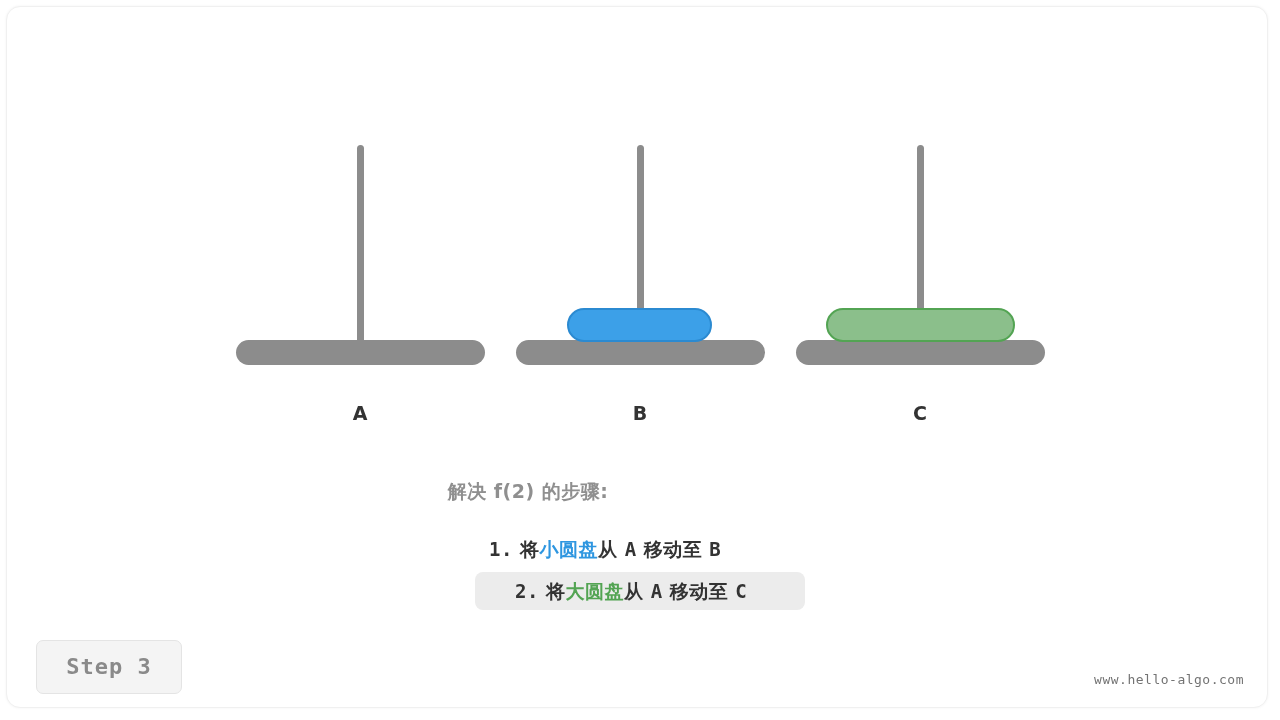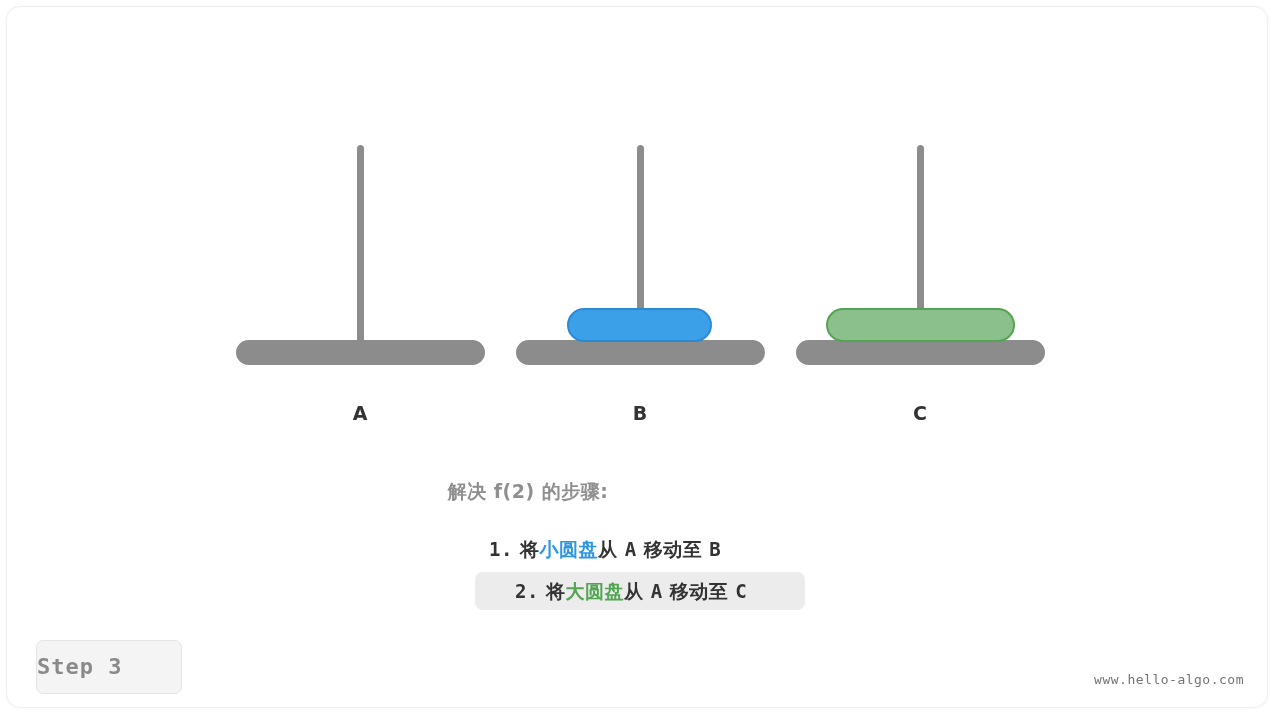--- a/index.html
+++ b/index.html
@@ -120,21 +120,21 @@
     width: 146px;
     height: 54px;
     background: #f4f4f4;
     border: 1px solid #e4e4e4;
     border-radius: 7px;
     box-sizing: border-box;
     font-family: "DejaVu Sans Mono", "Liberation Mono", monospace;
     font-size: 22px;
     font-weight: bold;
     color: #8a8a8a;
-    text-align: left;
+    text-align: center;
     line-height: 52px;
     letter-spacing: 1px;
   }
 
   
   .watermark {
     position: absolute;
     right: 36px;
     top: 672px;
     font-family: "DejaVu Sans Mono", "Liberation Mono", monospace;

